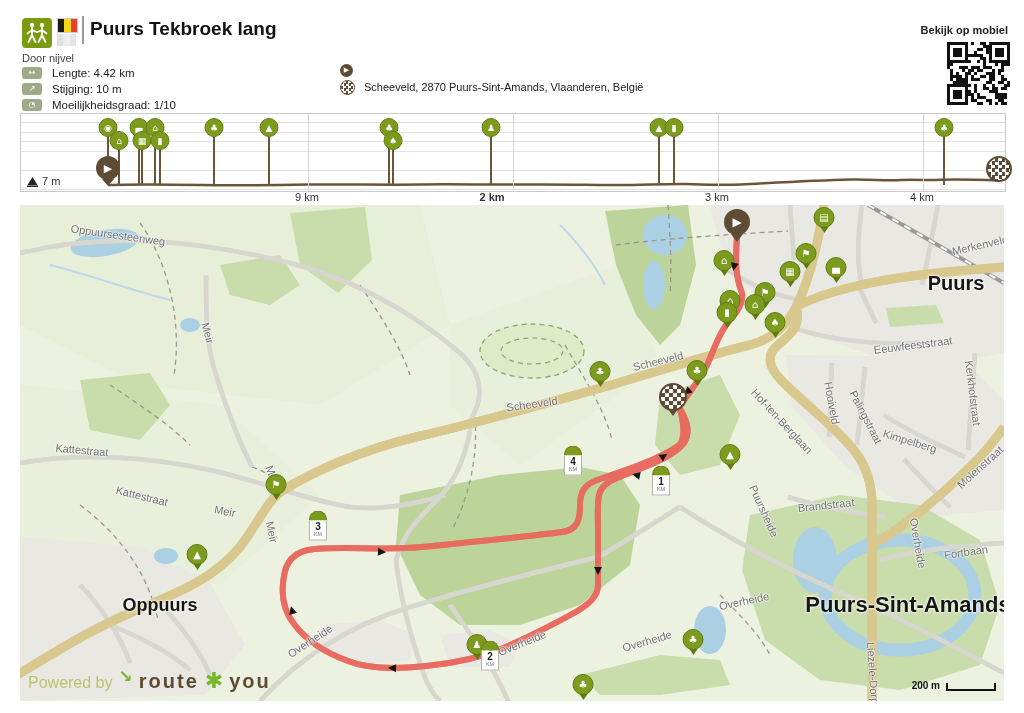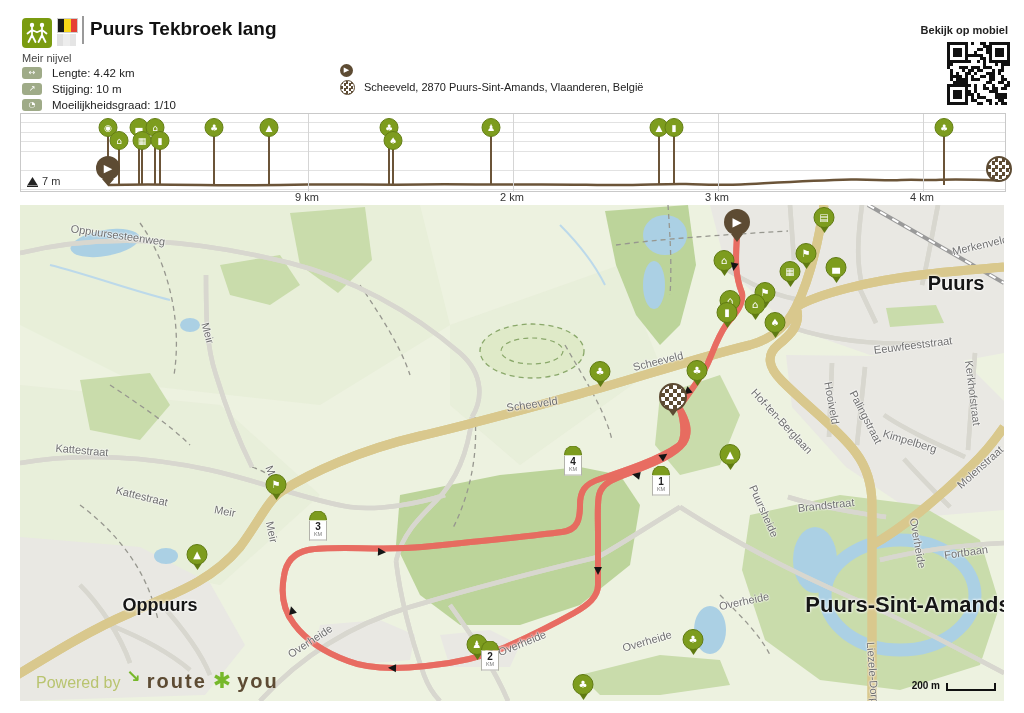--- a/index.html
+++ b/index.html
@@ -66,21 +66,21 @@
        transform:translate(-50%,-100%);z-index:6;}
   #m-end::after{content:"";position:absolute;left:50%;bottom:-7px;transform:translateX(-50%);
        border:5px solid transparent;border-top:7px solid #5d4b33;border-bottom:0;}
   .km{position:absolute;width:18px;transform:translate(-50%,-100%);z-index:5;}
   .km .dome{height:9px;background:#7d9c1e;border:1px solid #637e14;border-bottom:0;border-radius:9px 9px 0 0;}
   .km .bx{background:#fff;border:1px solid #b3b3ab;border-top:0;text-align:center;line-height:1;padding:1px 0 2px;}
   .km .n{font-size:10px;font-weight:bold;color:#222;}
   .km .u{font-size:5.5px;color:#777;}
   .arrow{position:absolute;width:0;height:0;border-top:4px solid transparent;border-bottom:4px solid transparent;
        border-left:8px solid #151515;transform-origin:center;z-index:4;}
-  #watermark{position:absolute;left:8px;bottom:8px;z-index:7;display:flex;align-items:baseline;gap:6px;margin-left:8px;}
+  #watermark{position:absolute;left:8px;bottom:8px;z-index:7;display:flex;align-items:baseline;gap:6px;}
   #wm-powered{font-size:16px;color:#b9c470;}
   #wm-arrow{color:#76b82a;font-size:17px;font-weight:bold;font-family:"DejaVu Sans",sans-serif;position:relative;top:-6px;}
   .wm-brand{font-size:20px;font-weight:bold;color:#5d4b33;letter-spacing:2px;}
   #wm-star{color:#76b82a;font-size:22px;font-family:"DejaVu Sans",sans-serif;}
   #scalebar{position:absolute;right:8px;bottom:10px;z-index:7;display:flex;align-items:flex-end;gap:6px;}
   #scale-label{font-size:10px;font-weight:bold;color:#111;}
   #scale-line{width:46px;height:6px;border-bottom:2px solid #111;border-left:2px solid #111;border-right:2px solid #111;}
   
   #ftr{position:absolute;left:0;top:701px;width:1024px;height:12px;background:#fff;}
   #attr{position:absolute;left:24px;top:0;font-size:9.5px;font-weight:bold;color:#1a1a1a;}
@@ -106,21 +106,21 @@
         <div style="background:#f7d618"></div>
         <div style="background:#e63f34"></div>
     </div>
     <div id="beflag-ghost">
       <div style="background:#888"></div>
         <div style="background:#bbb"></div>
         <div style="background:#999"></div>
     </div>
     <div id="title-divider"></div>
     <div id="page-title">Puurs Tekbroek lang</div>
-    <div id="author">Meir nijvel</div>
+    <div id="author">Door nijvel</div>
     <div id="stats">
         <div class="stat-row" style="top: 66px;">
           <span class="stat-ic">↔</span>
           <span>Lengte: 4.42  km</span>
         </div>
         <div class="stat-row" style="top: 82px;">
           <span class="stat-ic">↗</span>
           <span>Stijging: 10  m</span>
         </div>
         <div class="stat-row" style="top: 98px;">
@@ -626,21 +626,21 @@
       </svg>
       <span>7 m</span>
     </div>
   <div class="vgrid" style="left: 287px;"></div>
       <div class="vgrid" style="left: 492px;"></div>
       <div class="vgrid" style="left: 697px;"></div>
       <div class="vgrid" style="left: 902px;"></div>
     </div>
   <div id="ticks">
       <span class="tick" style="left: 287px;">9 km</span>
-      <span class="tick" style="left: 492px;">2 km</span>
+      <span class="tick" style="left: 472px; font-weight: bold;">2 km</span>
       <span class="tick" style="left: 697px;">3 km</span>
       <span class="tick" style="left: 902px;">4 km</span>
     </div>
 
   <div id="map">
     <svg width="984" height="496" viewBox="0 0 984 496">
       <rect x="0" y="0" width="984" height="496" fill="#edf2e0"></rect>
       <g fill="#e4ecd3">
         <path d="M0,0 L400,0 L430,120 L300,200 L120,180 L0,120 Z" opacity=".6"></path>
         <path d="M0,180 L200,200 L300,290 L200,380 L0,340 Z" opacity=".5"></path>

